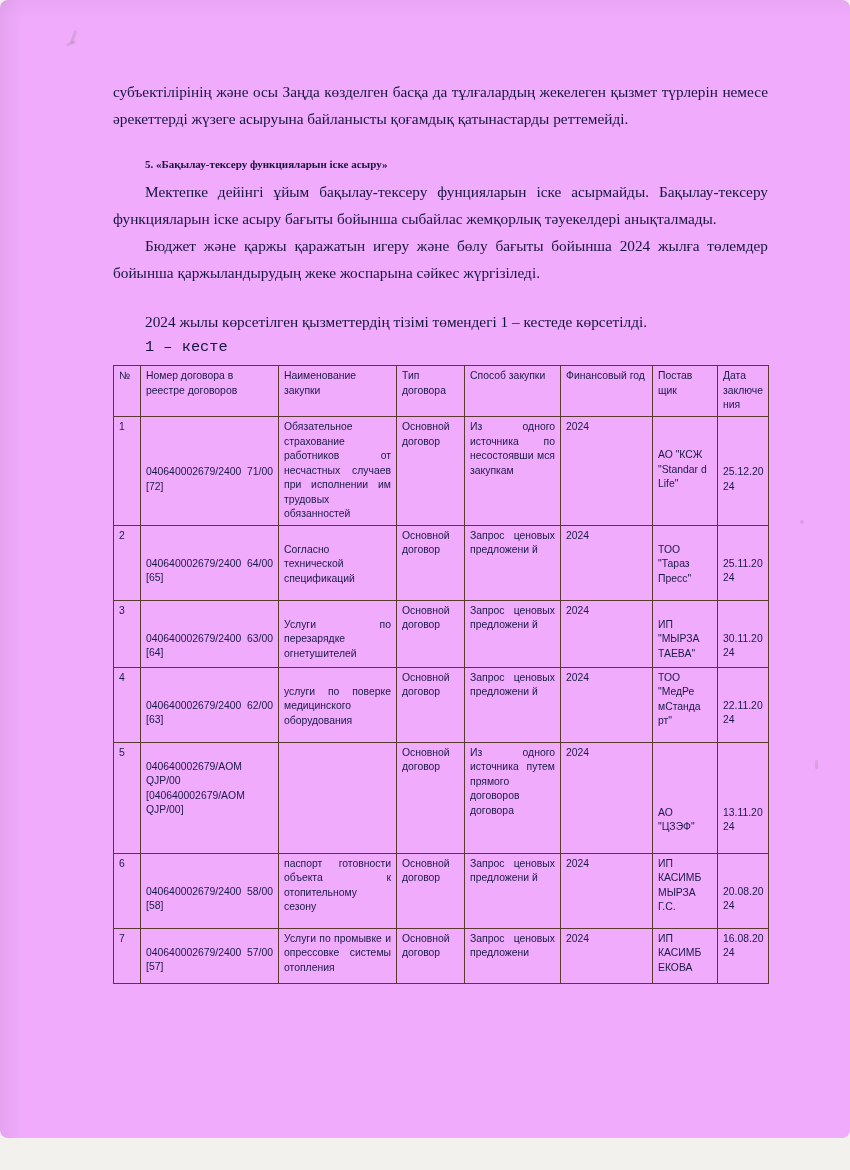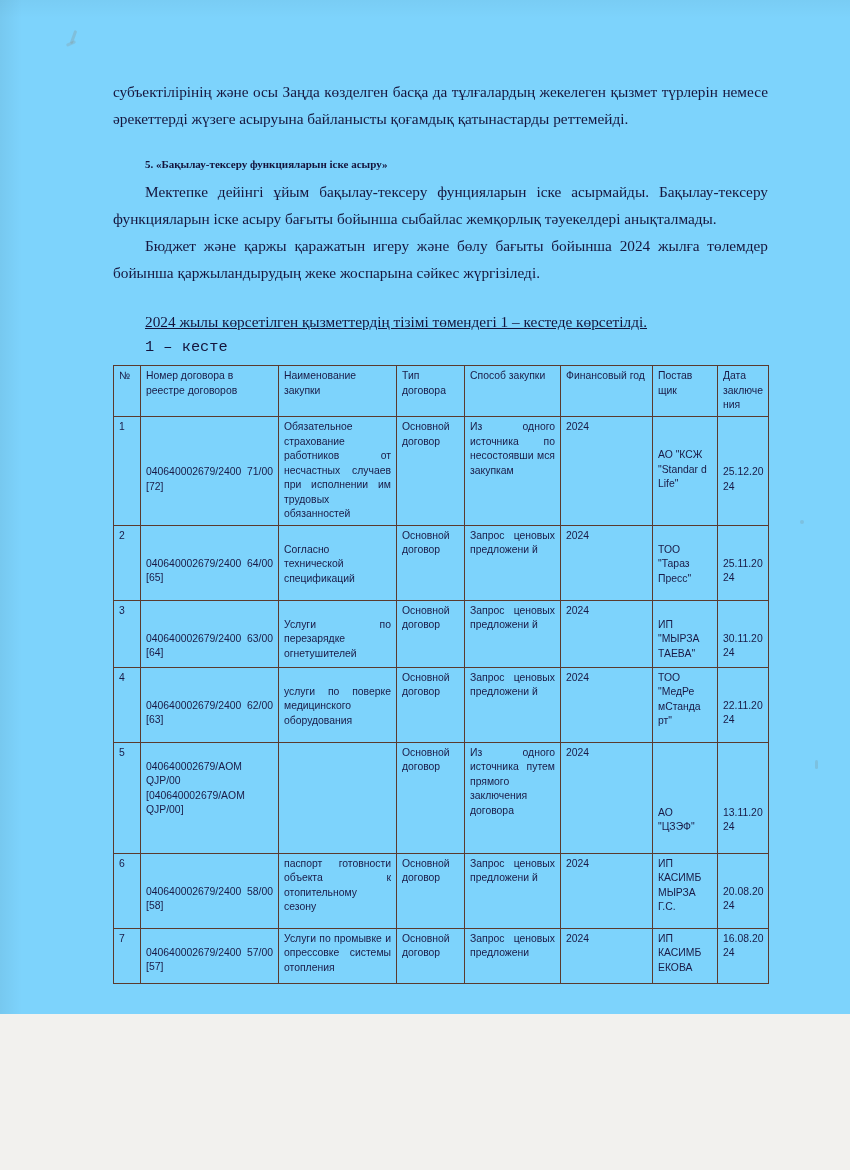--- a/index.html
+++ b/index.html
@@ -3,26 +3,27 @@
 <meta charset="utf-8">
 <style>
   html, body {
     margin: 0;
     padding: 0;
     background: #f2f1ee;
   }
   .page {
     position: relative;
     width: 850px;
-    height: 1014px;
+    height: 1138px;
     margin: 0 auto;
-    background: #7dd3fc;
+    background: #f0abfc;
     overflow: hidden;
     font-family: "Liberation Serif", serif;
     color: #14143c;
+    border-radius: 8px;
   }
   
   .page:before {
     content: "";
     position: absolute;
     left: 0; top: 0; right: 0; bottom: 0;
     background:
       linear-gradient(to right, rgba(0,0,0,0.05) 0px, rgba(0,0,0,0.0) 22px),
       linear-gradient(to bottom, rgba(0,0,0,0.03) 0px, rgba(0,0,0,0.0) 18px);
     pointer-events: none;
@@ -49,21 +50,20 @@
     font-size: 11px;
     line-height: 27px;
     font-weight: bold;
     text-indent: 32px;
   }
   .table-intro {
     margin: 22px 0 0 0;
     font-size: 15.3px;
     line-height: 27px;
     text-indent: 32px;
-    text-decoration: underline;
   }
   .table-caption {
     margin: 0;
     font-size: 15.3px;
     line-height: 24px;
     text-indent: 32px;
     font-family: Liberation Mono, monospace;
   }
   table.reg {
     border-collapse: collapse;
@@ -249,21 +249,21 @@
             </td>
         </tr>
 
         <tr class="row-h5">
           <td class="num">5</td>
           <td>
               <span class="cell-bottom pad-top-sm just">040640002679/AOM QJP/00 [040640002679/AOM QJP/00]</span>
             </td>
           <td></td>
           <td>Основной договор</td>
-          <td class="just">Из одного источника путем прямого заключения договора</td>
+          <td class="just">Из одного источника путем прямого договоров договора</td>
           <td>2024</td>
           <td>
               <span class="cell-bottom pad-top-xl">АО "ЦЗЭФ"</span>
             </td>
           <td>
               <span class="cell-bottom pad-top-xl">13.11.20 24</span>
             </td>
         </tr>
 
         <tr class="row-h6">

